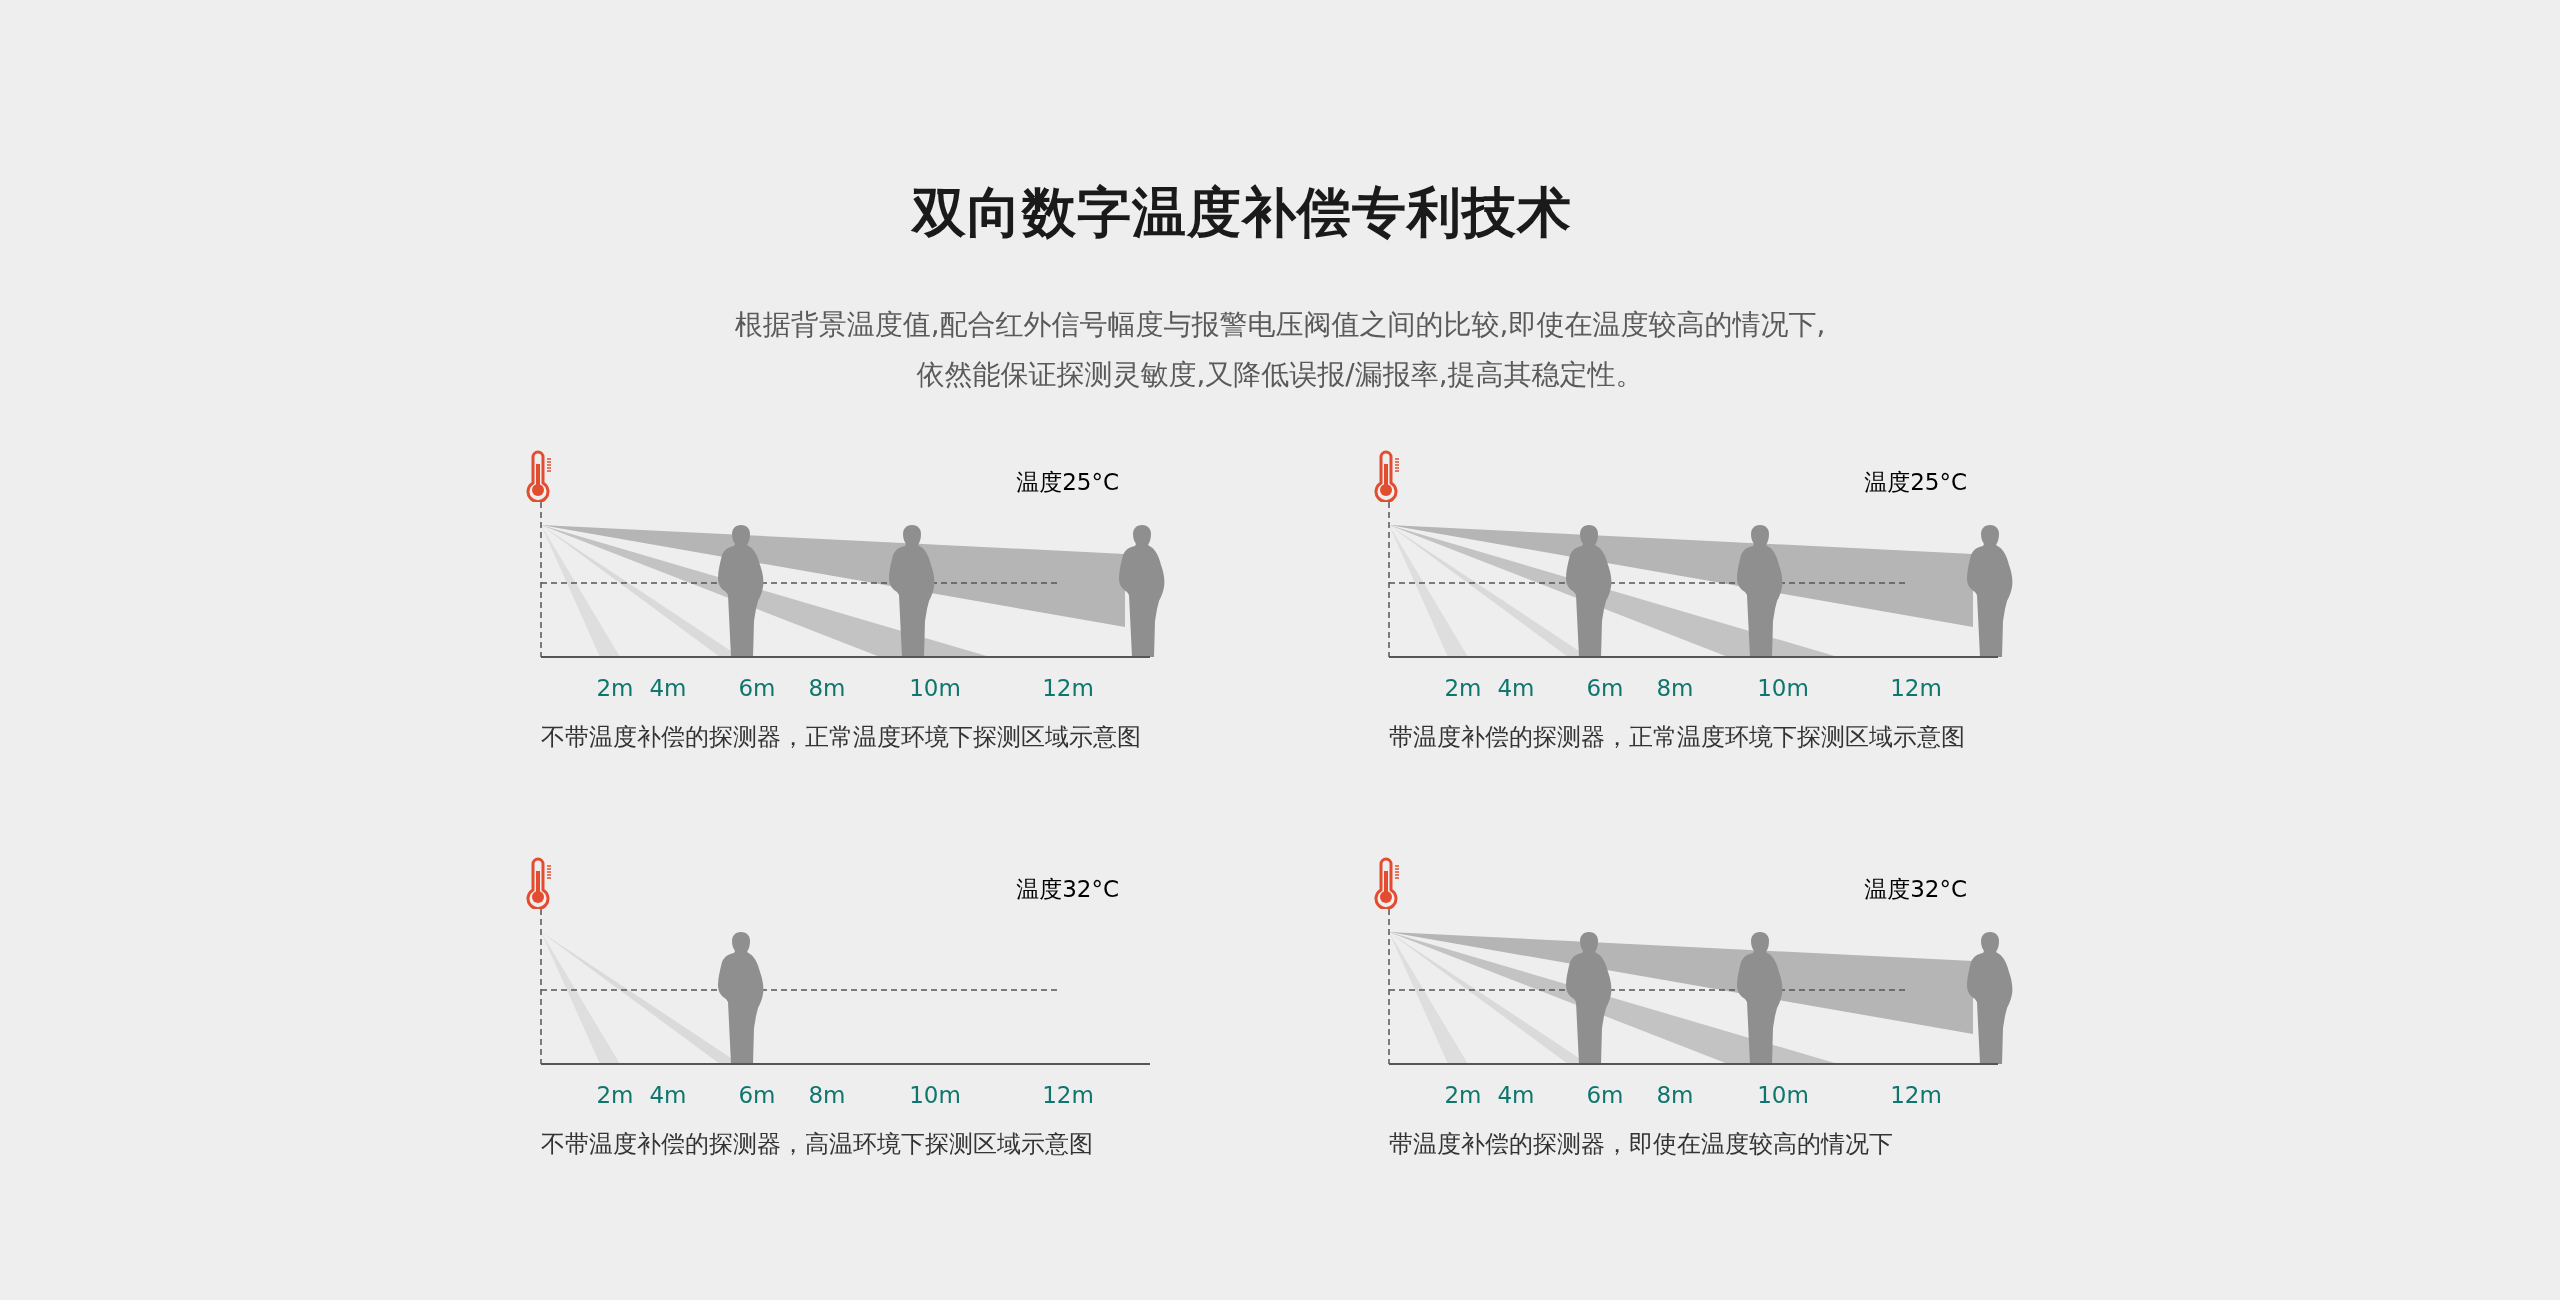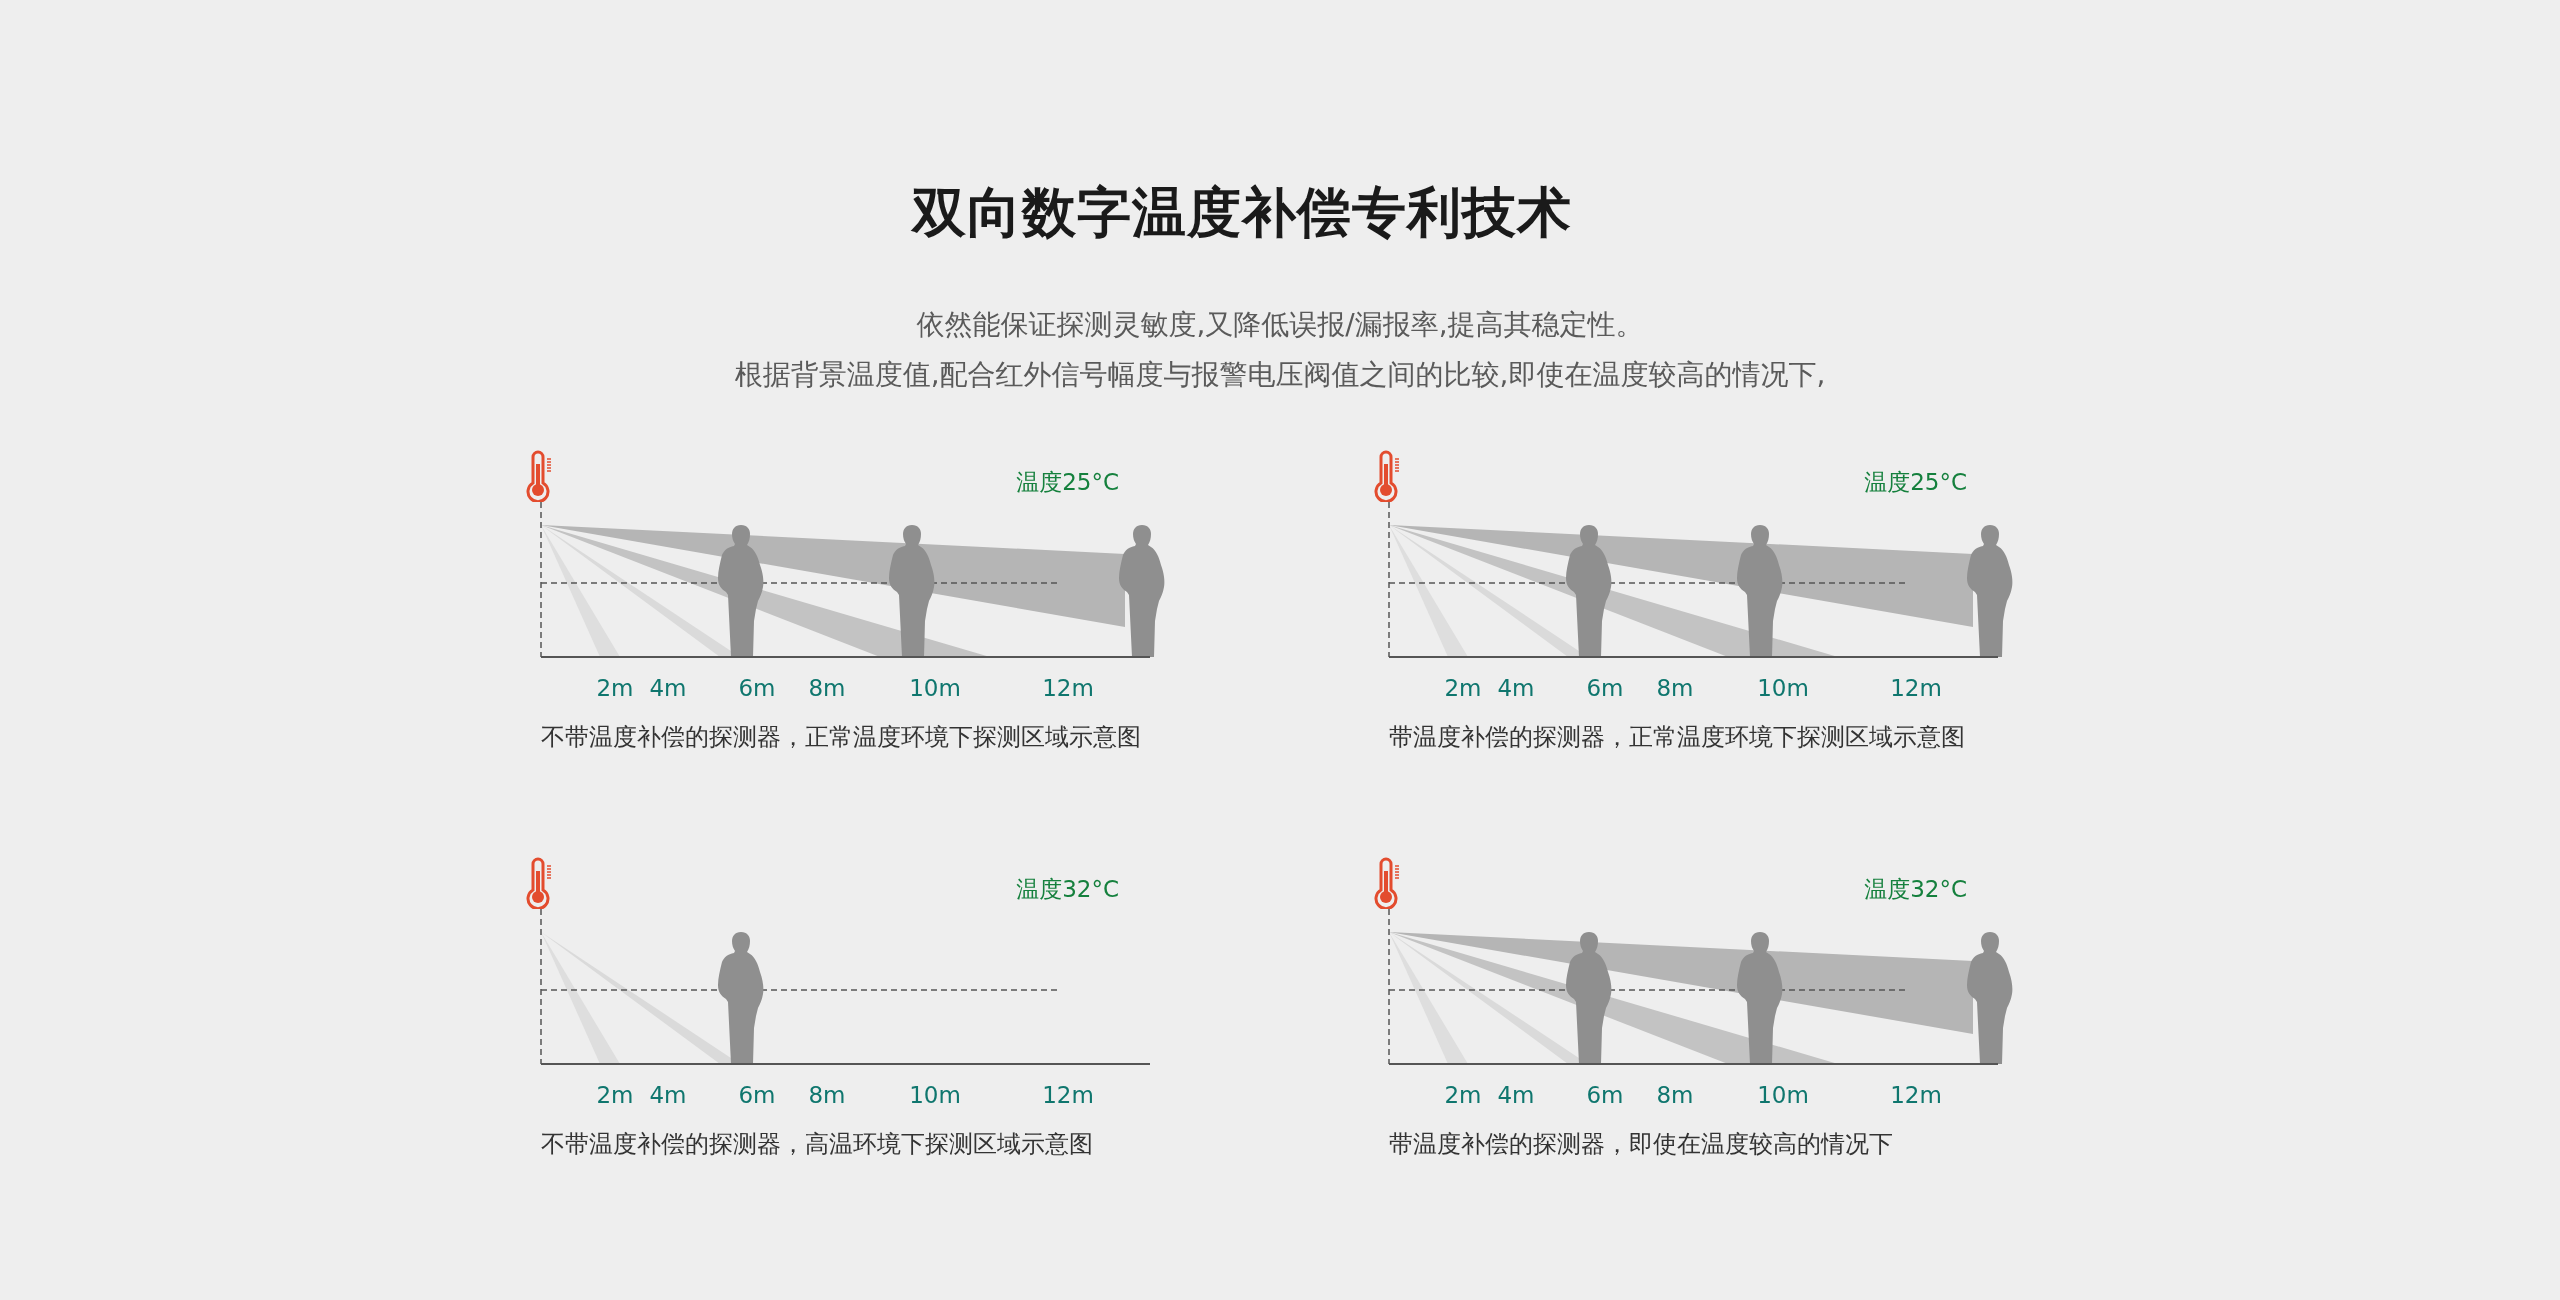--- a/index.html
+++ b/index.html
@@ -12,37 +12,37 @@
     font-size: 54px; font-weight: bold; color: #1a1a1a; letter-spacing: 1px; line-height: 70px;
   }
   .subtitle {
     position: absolute; left: 0; width: 2560px; top: 300px; text-align: center;
     font-size: 28px; color: #5a5a5a; line-height: 50px;
   }
   .subtitle div { white-space: nowrap; }
   .panel { position: absolute; width: 700px; height: 310px; }
   .panel svg { position: absolute; left: 0; top: 0; }
   .temp-label {
-    position: absolute; top: 16px; right: 102px; font-size: 23px; color: #15803d; white-space: nowrap; line-height: 32px; margin-left: 44px;
+    position: absolute; top: 16px; right: 102px; font-size: 23px; color: #000000; white-space: nowrap; line-height: 32px; margin-left: 44px;
   }
   .therm { position: absolute; left: 607px; top: 8px; width: 34px; height: 52px; }
   .tick {
     position: absolute; top: 222px; font-size: 23px; color: #0f766e; transform: translateX(-50%); white-space: nowrap; line-height: 32px;
   }
   .caption {
     position: absolute; left: 20px; top: 270px; font-size: 24px; color: #333; white-space: nowrap; line-height: 34px;
   }
 </style>
 </head>
 <body>
 
 <div class="title">双向数字温度补偿专利技术</div>
 <div class="subtitle">
+  <div>根据背景温度值,配合红外信号幅度与报警电压阀值之间的比较,即使在温度较高的情况下,</div>
   <div>依然能保证探测灵敏度,又降低误报/漏报率,提高其稳定性。</div>
-  <div>根据背景温度值,配合红外信号幅度与报警电压阀值之间的比较,即使在温度较高的情况下,</div>
 </div>
 
 <svg width="0" height="0" style="position:absolute">
   <defs>
     <symbol id="person" viewBox="0 0 46 132">
       <path fill="#8f8f8f" d="M23 0 C17 0 14 4 14 9 C14 13 15 16 17 19 L16 21 C10 22 6 25 4 30 C2 38 0 46 0 53 C0 60 3 64 8 67 L10 70 L13 132 L35 132 L36 96 L38 84 L40 76 C42 72 44 68 45 62 C46 56 45 48 42 40 C40 32 37 25 32 22 L29 20 C31 17 32 13 32 9 C32 4 29 0 23 0 Z"></path>
     </symbol>
   </defs>
 </svg>
 

